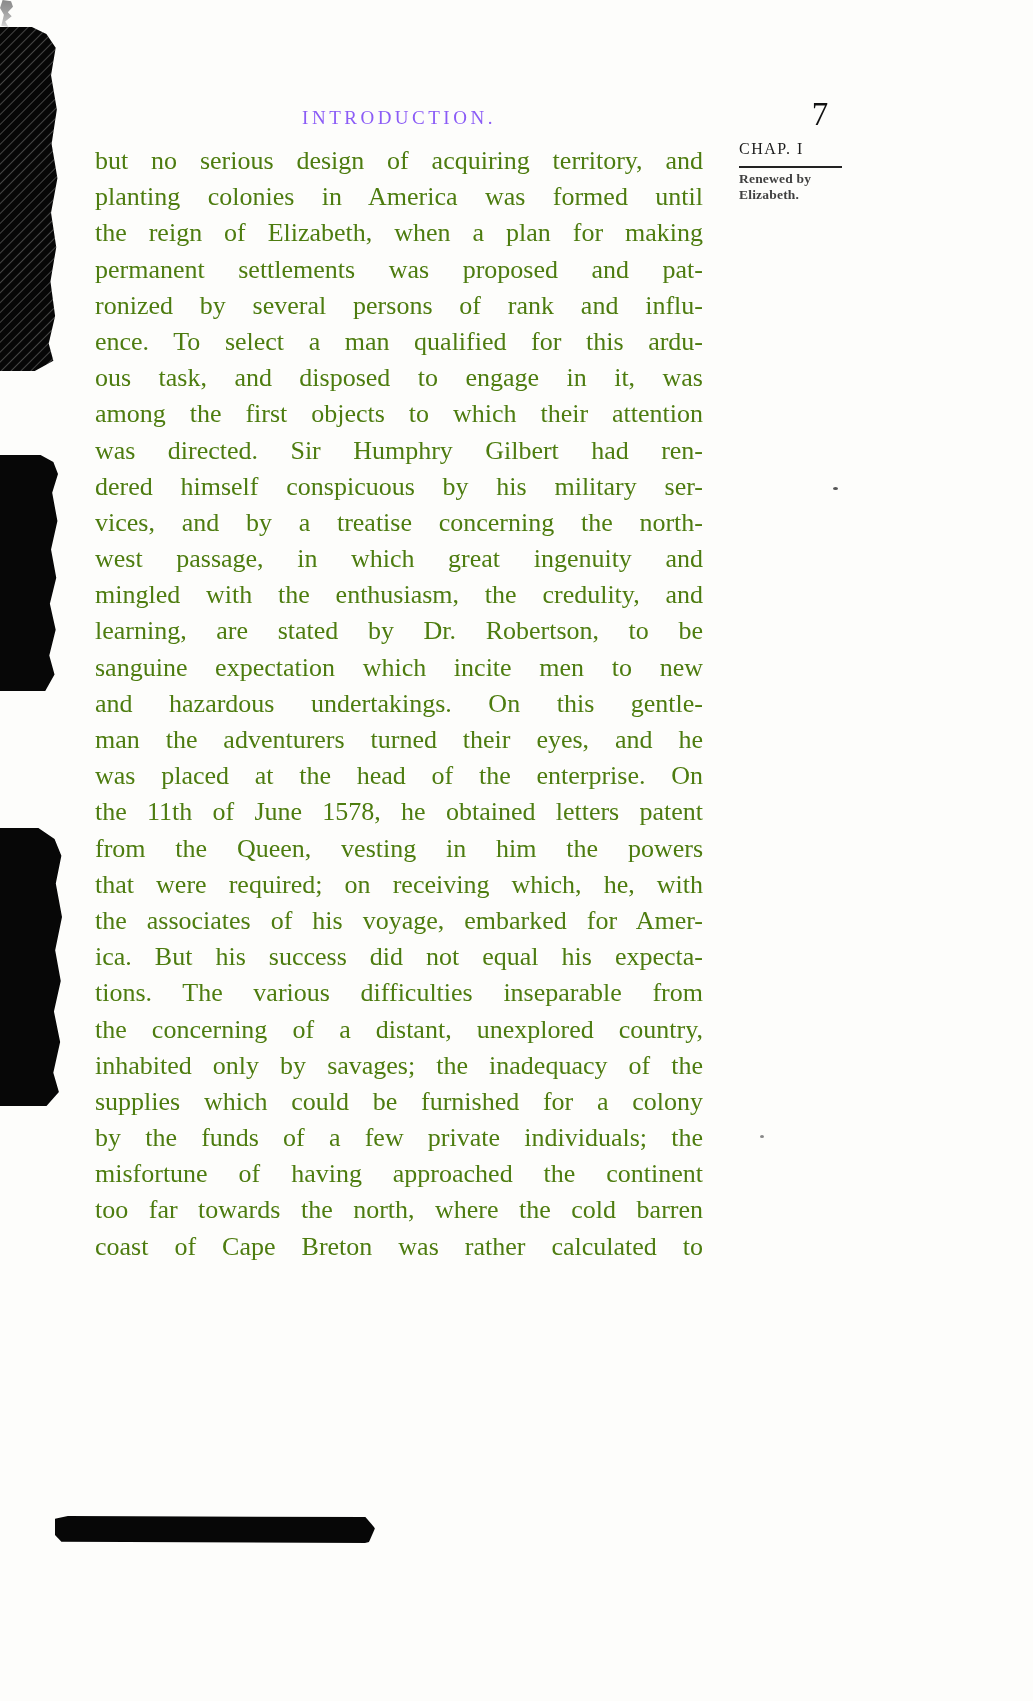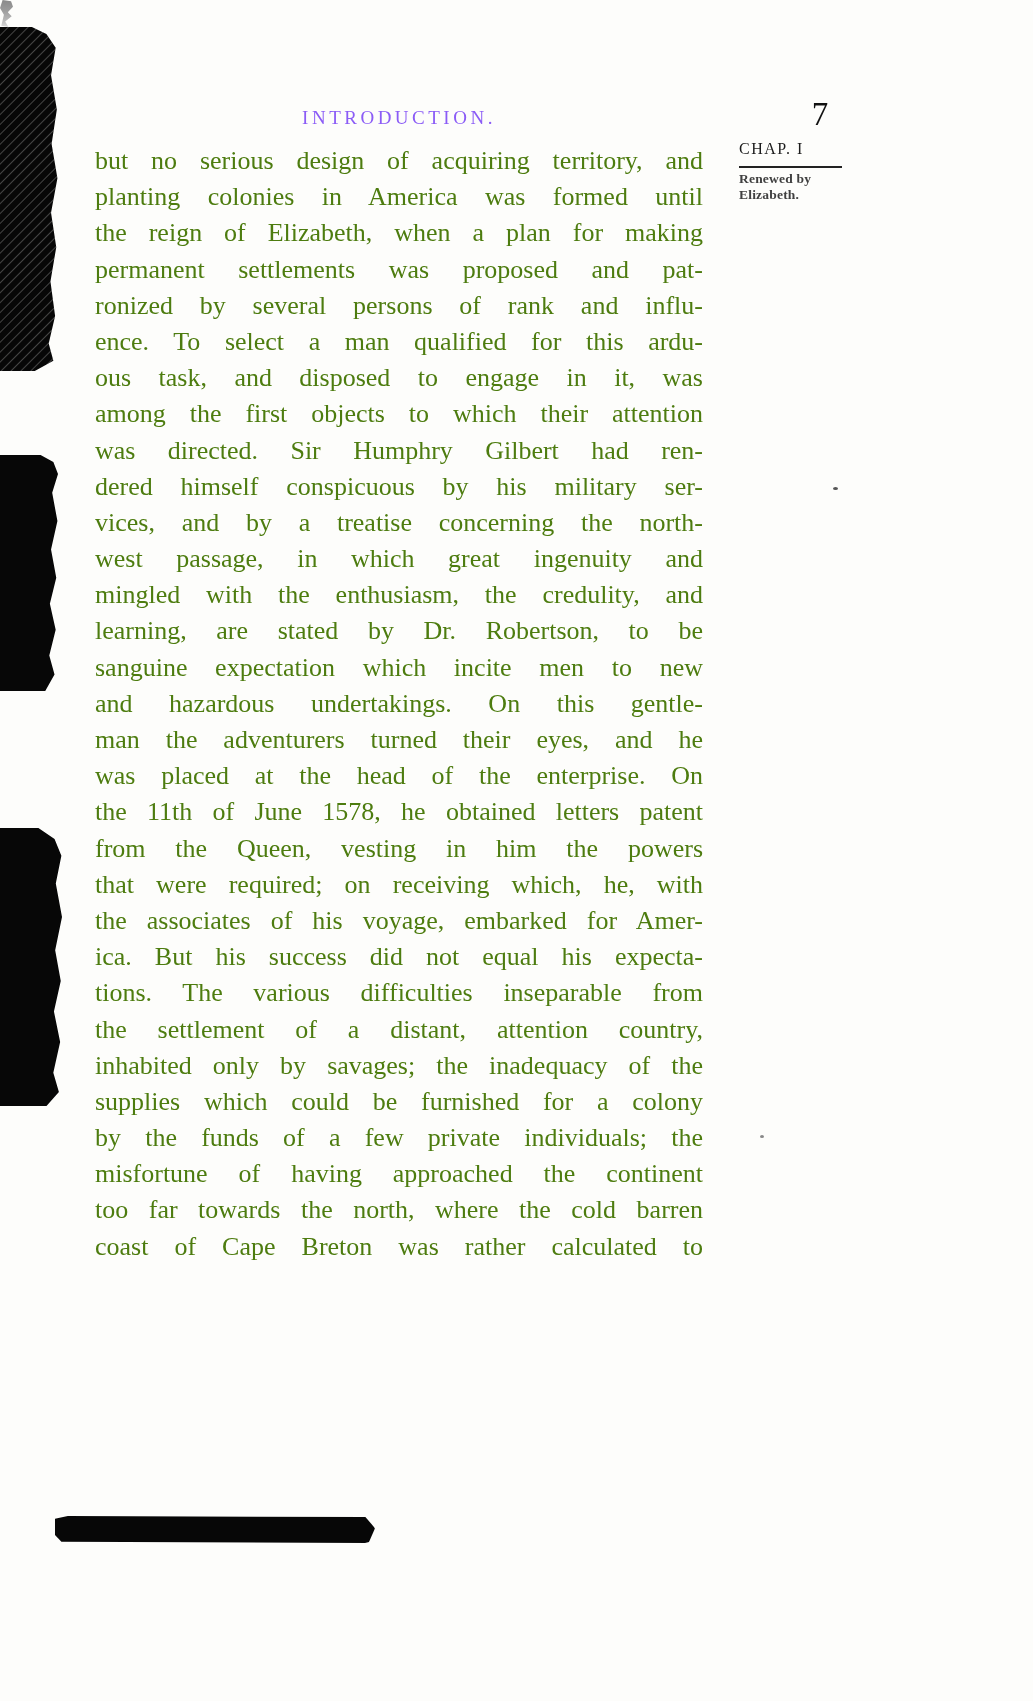--- a/index.html
+++ b/index.html
@@ -171,21 +171,21 @@
       <div class="line">sanguine expectation which incite men to new</div>
       <div class="line">and hazardous undertakings.  On this gentle-</div>
       <div class="line">man the adventurers turned their eyes, and he</div>
       <div class="line">was placed at the head of the enterprise.  On</div>
       <div class="line">the 11th of June 1578, he obtained letters patent</div>
       <div class="line">from the Queen, vesting in him the powers</div>
       <div class="line">that were required; on receiving which, he, with</div>
       <div class="line">the associates of his voyage, embarked for Amer-</div>
       <div class="line">ica.  But his success did not equal his expecta-</div>
       <div class="line">tions.  The various difficulties inseparable from</div>
-      <div class="line">the settlement of a distant, attention country,</div>
+      <div class="line">the concerning of a distant, unexplored country,</div>
       <div class="line">inhabited only by savages; the inadequacy of the</div>
       <div class="line">supplies which could be furnished for a colony</div>
       <div class="line">by the funds of a few private individuals; the</div>
       <div class="line">misfortune of having approached the continent</div>
       <div class="line">too far towards the north, where the cold barren</div>
       <div class="line">coast of Cape Breton was rather calculated to</div>
     </div>
 
   <div class="margin-notes">
     <div class="chap-label">CHAP. I</div>

